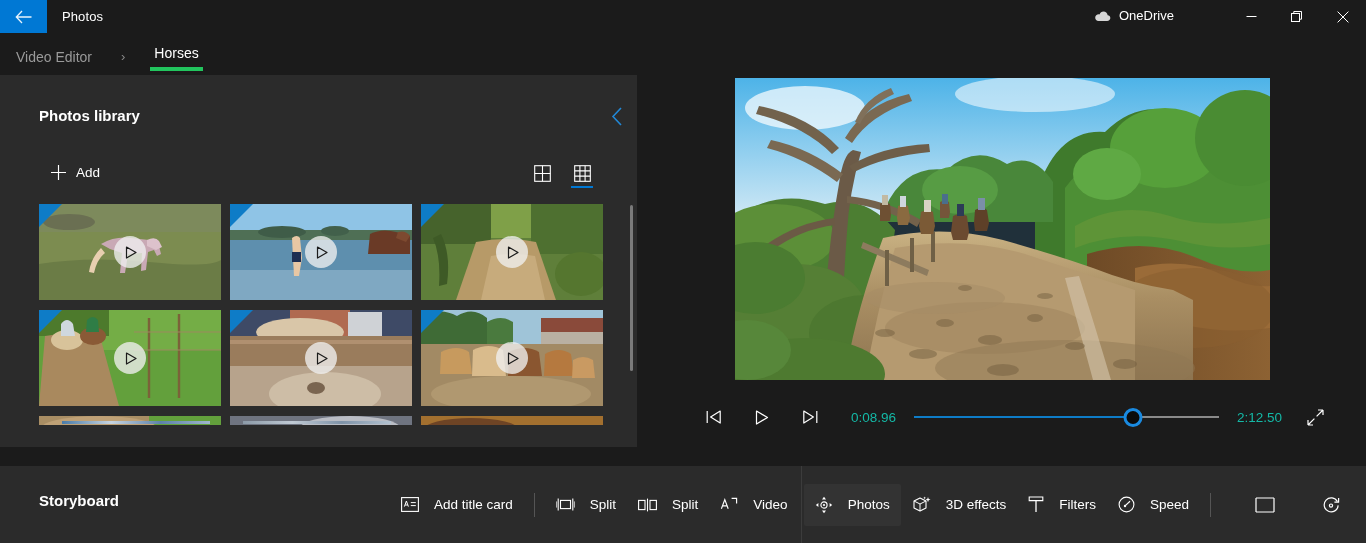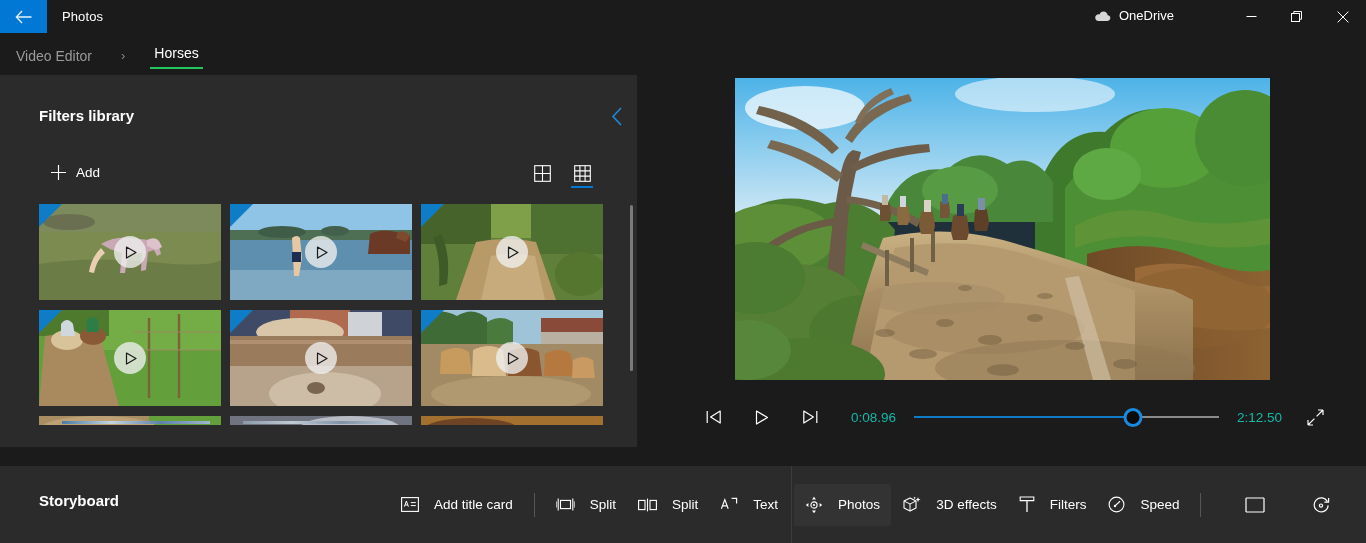--- a/index.html
+++ b/index.html
@@ -49,21 +49,21 @@
   }
   .breadcrumb {
     position: absolute; left: 12px; top: 9px; display: flex; align-items: center; gap: 16px;
   }
   .crumb-dim {
     font-size: 14px; color: #9a9a9a; padding: 3px 4px; cursor: pointer;
   }
   .crumb-sep { font-size: 13px; color: #8a8a8a; padding: 0 9px; }
   .crumb-active {
     font-size: 14px; color: #ffffff; padding: 3px 4px 6px 4px;
-    border-bottom: 2px solid #22c55e; cursor: pointer;
+    border-bottom: 4px solid #22c55e; cursor: pointer;
   }
   .pencil-btn {
     position: absolute; left: 184px; top: 41px; width: 26px; height: 24px;
     display:flex; align-items:center; justify-content:center; cursor: pointer;
   }
   .cmd-right {
     position: absolute; right: 10px; top: 33px; height: 42px;
     display: flex; align-items: center; gap: 0;
   }
   .icon-btn {
@@ -290,21 +290,21 @@
       </div>
 
       <div class="icon-btn">
         <span class="ell">• • •</span>
       </div>
     </div>
   </div>
 
   <div class="library"></div>
 
-  <div class="lib-title">Filters library</div>
+  <div class="lib-title">Photos library</div>
 
   <div class="collapse-btn">
     <svg width="13" height="19" viewBox="0 0 13 19">
       <path d="M10 1 L2 9.5 L10 18" fill="none" stroke="#2288d6" stroke-width="1.6"></path>
     </svg>
   </div>
 
   <div class="add-btn">
     <svg width="17" height="17" viewBox="0 0 17 17">
       <path d="M8.5 1 V16 M1 8.5 H16" stroke="#ffffff" stroke-width="1.15"></path>
@@ -663,21 +663,21 @@
       </svg>
       <span>Split</span>
     </div>
 
     <div class="tool">
       <svg width="18" height="15" viewBox="0 0 18 15">
         <path d="M1.4 11.8 L4.8 2.6 L8.2 11.8 M2.6 8.8 H7" fill="none" stroke="#ffffff" stroke-width="1.15"></path>
         <path d="M11.6 1.4 H16.6 V6.4" fill="none" stroke="#ffffff" stroke-width="1.15"></path>
         <path d="M16.6 13.6 H11.6 V8.6" fill="none" stroke="#ffffff" stroke-width="1.15" opacity="0"></path>
       </svg>
-      <span>Text</span>
+      <span>Video</span>
     </div>
 
     <div class="sbdiv-tall"></div>
 
     <div class="tool hovered">
       <svg width="18" height="18" viewBox="0 0 18 18">
         <circle cx="9" cy="9" r="3.1" fill="none" stroke="#ffffff" stroke-width="1.1"></circle>
         <circle cx="9" cy="9" r="1.1" fill="#ffffff"></circle>
         <path d="M9 0.8 L11 3.4 H7 Z" fill="#ffffff"></path>
         <path d="M9 17.2 L11 14.6 H7 Z" fill="#ffffff"></path>

